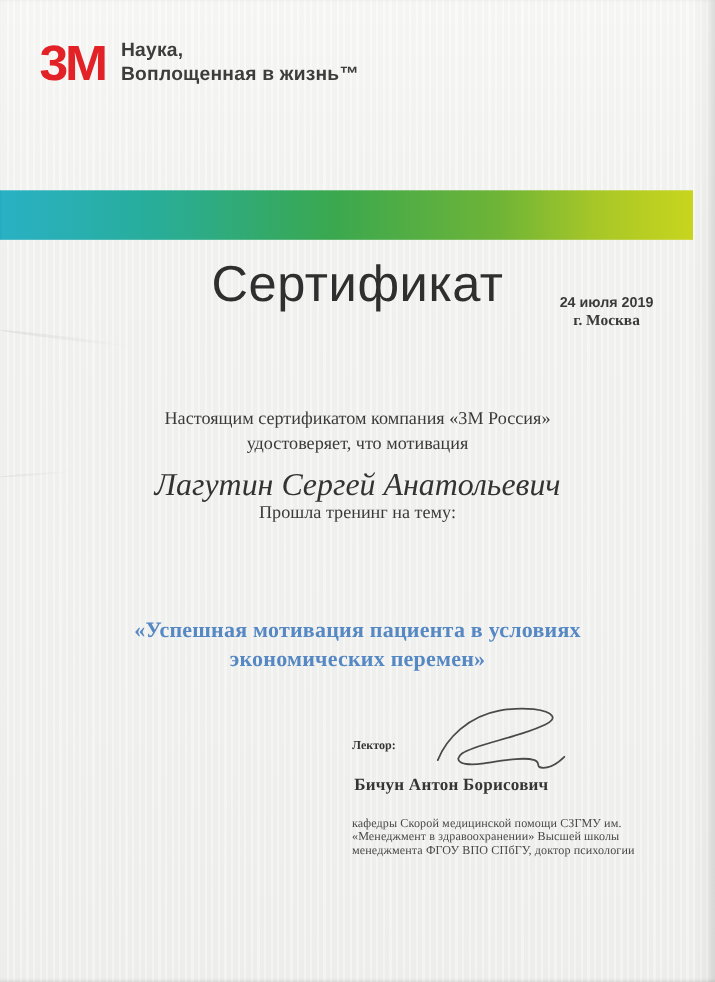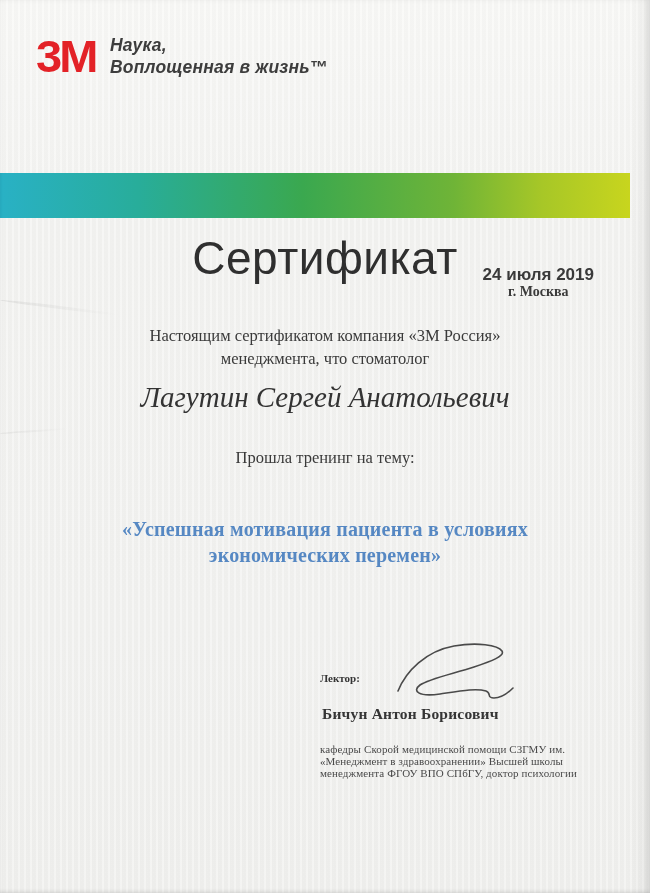--- a/index.html
+++ b/index.html
@@ -27,21 +27,21 @@
     top:33px;left:36px;
     font-family:"Liberation Sans",sans-serif;
     font-weight:900;font-size:47px;line-height:1;
     letter-spacing:-3px;color:var(--brand-red,#e32227);
     transform:scaleY(0.96);
   }
   .tagline{
     top:35px;left:110px;
     font-family:"Liberation Sans",sans-serif;
     font-weight:700;font-size:17.5px;line-height:1.25;
-    color:#3d3d3d;letter-spacing:0.2px;font-style:italic;
+    color:#3d3d3d;letter-spacing:0.2px;
   }
   .bar{
     top:173px;left:0;width:630px;height:45px;
     background:linear-gradient(90deg,
       var(--bar-gradient-start,#29b1c5) 0%,
       #28ad9a 22%,
       var(--bar-gradient-mid,#3aa84f) 48%,
       #6fb437 72%,
       #a7c727 86%,
       var(--bar-gradient-end,#c8d51e) 100%);
@@ -51,29 +51,29 @@
   .title{
     top:231px;left:0;width:650px;text-align:center;
     font-family:"Liberation Sans",sans-serif;
     font-size:46px;font-weight:400;color:#2f2f2f;
     letter-spacing:0.5px;
   }
   .dateblock{
     top:267px;right:56px;text-align:center;
     font-weight:700;color:#3a3a3a;
   }
-  .dateblock .date{font-family:"Liberation Sans",sans-serif;font-size:17px;line-height:16px;}
+  .dateblock .date{font-family:"Liberation Sans",sans-serif;font-size:13px;line-height:16px;}
   .dateblock .city{font-family:"Liberation Serif",serif;font-size:14px;line-height:17px;}
 
   
-  .centered{left:0;width:650px;text-align:center;color:#3a3a3a;}
+  .centered{left:0;width:650px;text-align:center;color:#3a3a3a;margin-top:44px;}
   .intro1{top:326px;font-size:16.5px;}
   .intro2{top:349px;font-size:16.5px;}
   .name{top:381px;font-style:italic;font-size:29px;color:#333;}
-  .training{top:448px;font-size:16.5px;text-align:center;}
+  .training{top:412px;font-size:16.5px;text-align:center;}
   .topic{
     top:516px;font-weight:700;font-size:20px;line-height:26px;
     color:var(--topic-blue,#5688c3);
     letter-spacing:0.2px;
   }
 
   
   .lect-label{top:672px;left:320px;font-weight:700;font-size:11px;color:#353535;}
   .signature{top:641px;left:392px;width:126px;height:62px;}
   .signature svg{width:100%;height:100%;}
@@ -106,21 +106,21 @@
   <div class="abs bar"></div>
 
   <div class="abs title">Сертификат</div>
 
   <div class="abs dateblock">
     <div class="date">24 июля 2019</div>
     <div class="city">г. Москва</div>
   </div>
 
   <div class="abs centered intro1">Настоящим сертификатом компания «3М Россия»</div>
-  <div class="abs centered intro2">менеджмента, что стоматолог</div>
+  <div class="abs centered intro2">удостоверяет, что мотивация</div>
 
   <div class="abs centered name">Лагутин Сергей Анатольевич</div>
 
   <div class="abs centered training">Прошла тренинг на тему:</div>
 
   <div class="abs centered topic">
     <div>«Успешная мотивация пациента в условиях</div>
     <div>экономических перемен»</div>
   </div>
 

